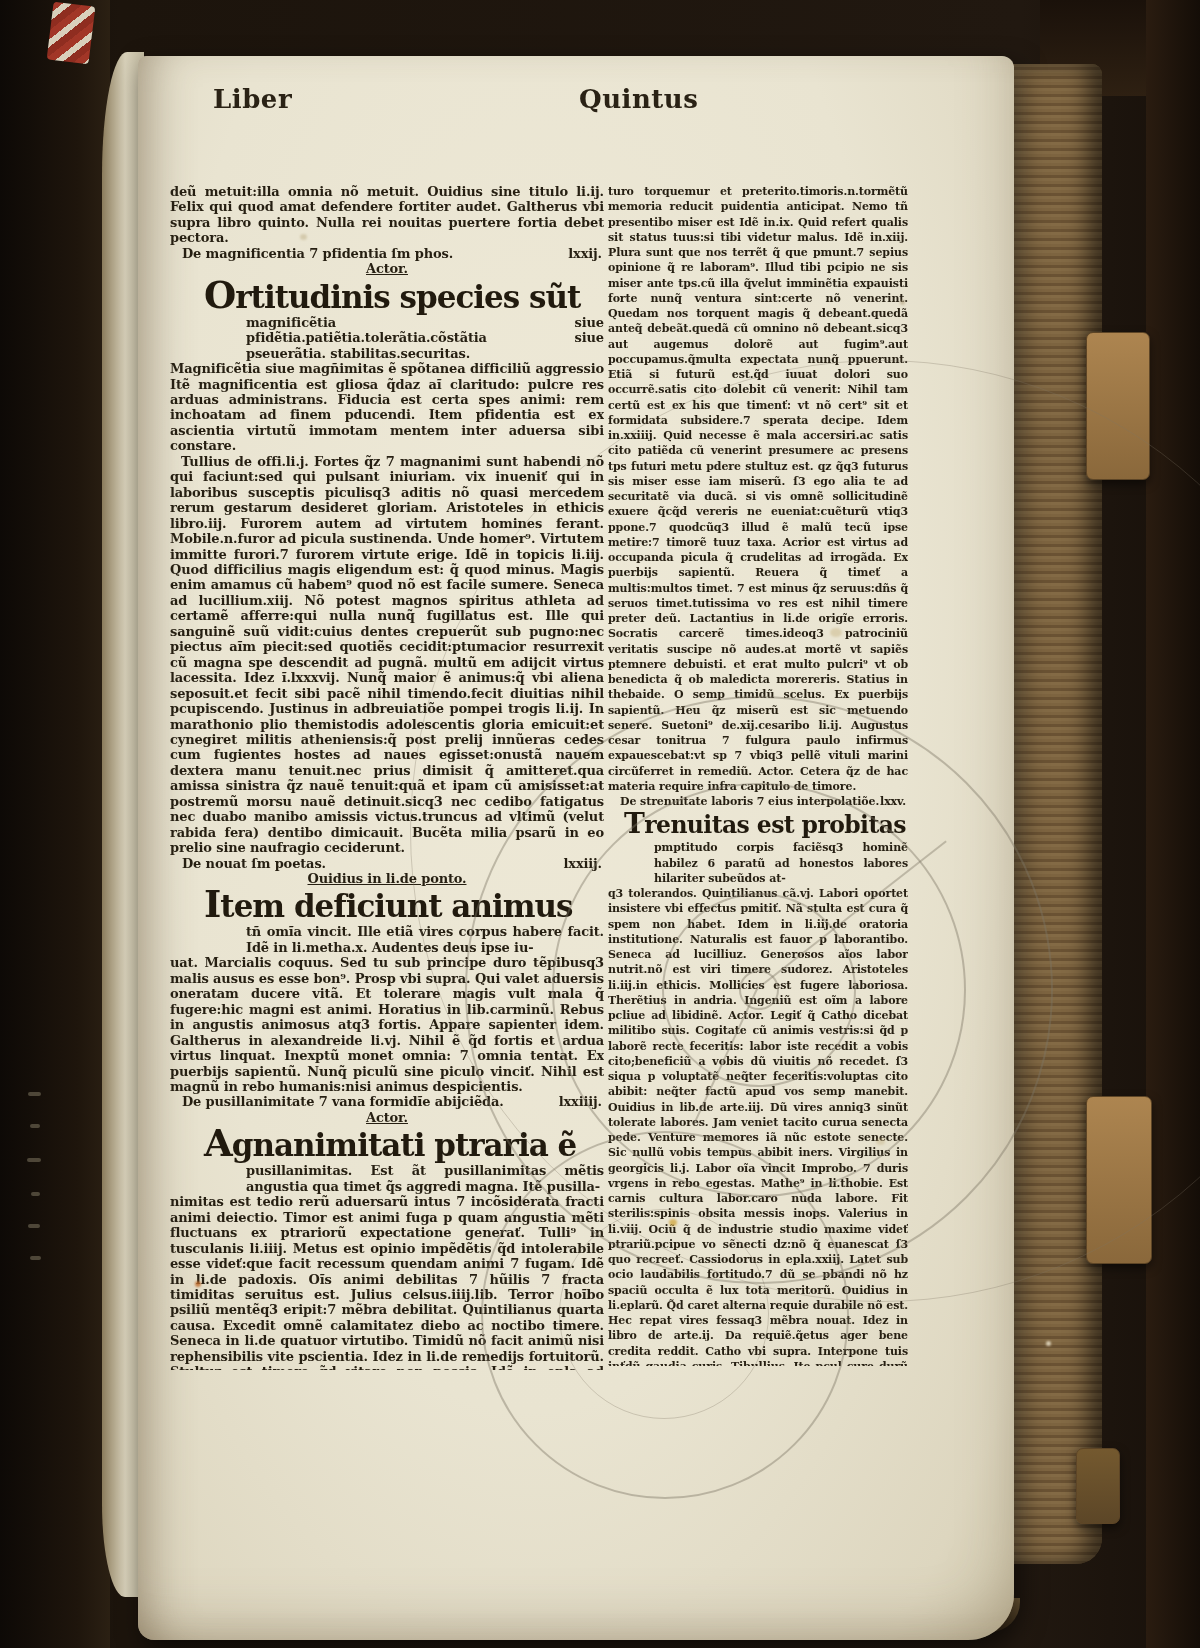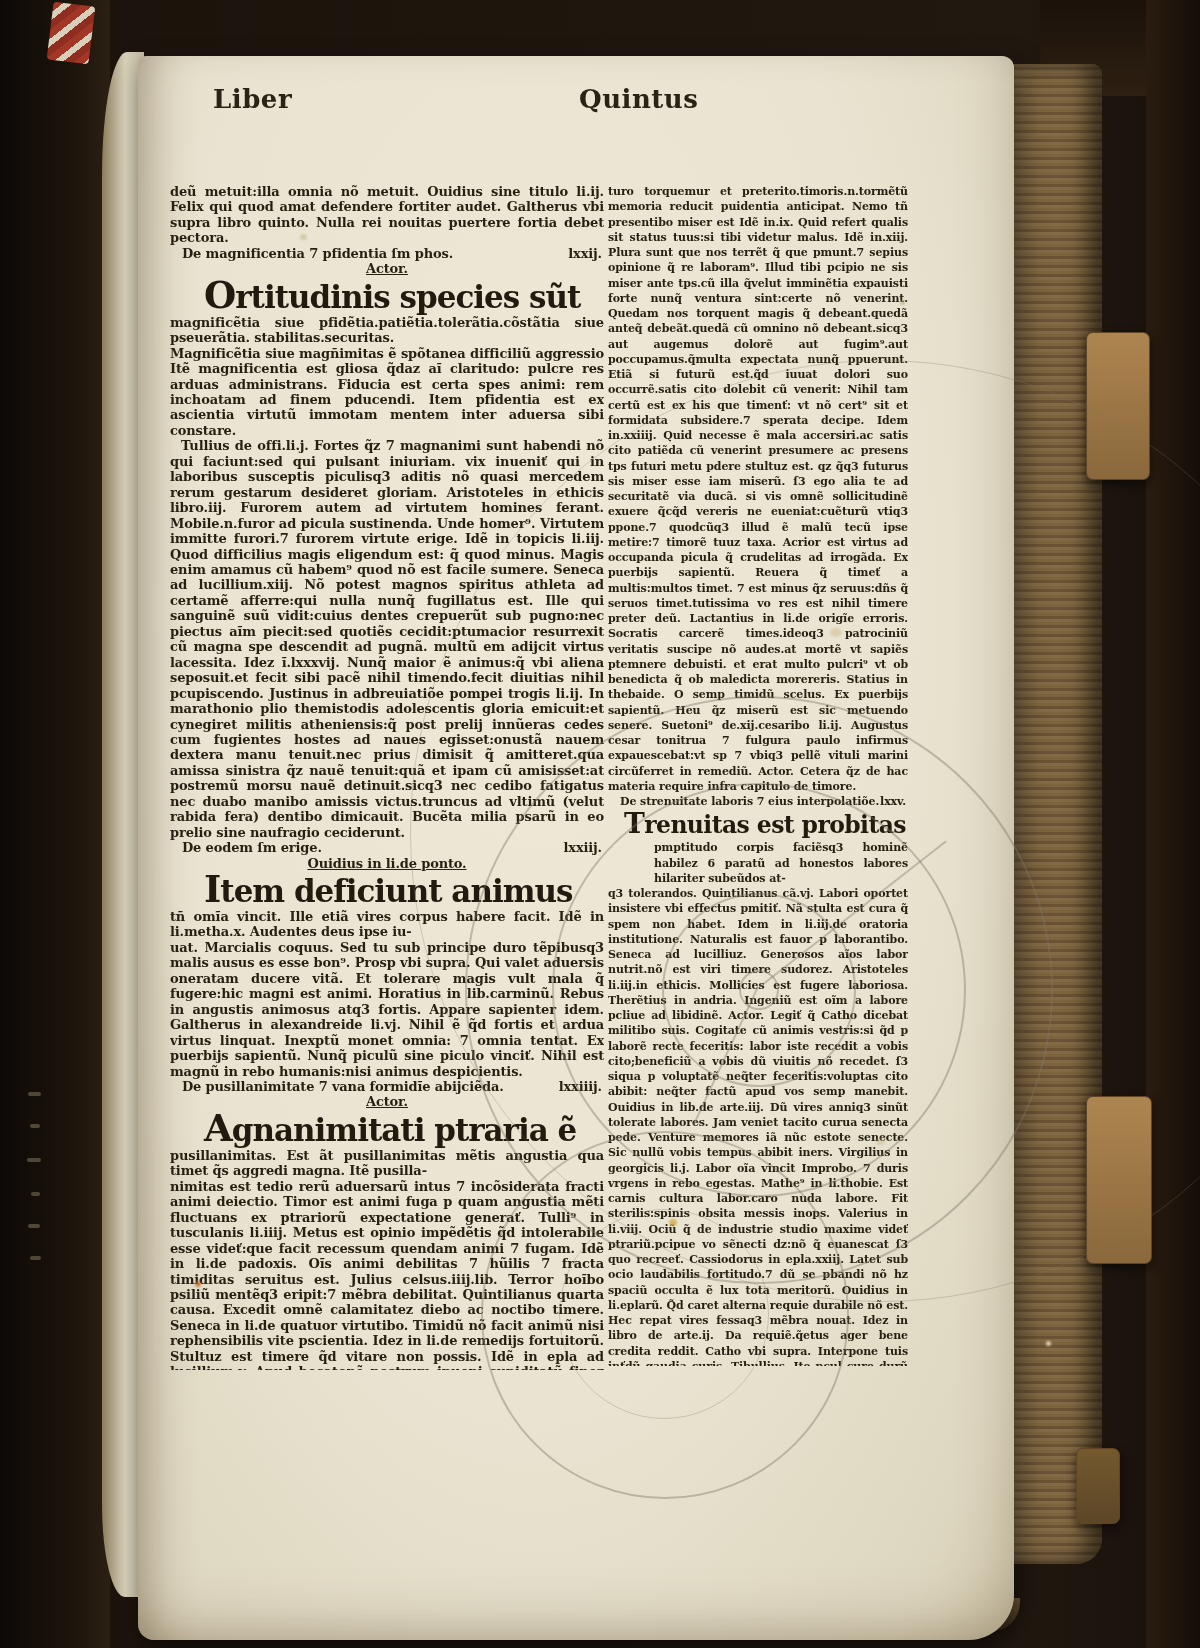--- a/index.html
+++ b/index.html
@@ -50,21 +50,21 @@
   .para.indented{text-indent:11px;}
   .chapter{display:flex;justify-content:space-between;}
   .chapter .ct{padding-left:12px;}
   .chapter .cn{padding-right:2px;white-space:nowrap;}
   .attribution{text-align:center;text-decoration:underline;}
   .shead{font-size:31px;line-height:34px;margin:1px 0 1px 34px;letter-spacing:-1px;white-space:nowrap;
          text-align:left;color:#211a0e;}
   .shead::first-letter{font-size:37px;}
   .col-right .shead{font-size:23.5px;line-height:27px;margin-left:16px;letter-spacing:-.6px;}
   .col-right .shead::first-letter{font-size:28px;}
-  .slead{}
+  .slead{margin-left:76px;}
   .col-right .slead{margin-left:46px;}
   
   .wm{position:absolute;pointer-events:none;}
   .ring{position:absolute;border:2px solid rgba(125,117,99,.42);border-radius:50%;}
   .ring.thin{border-width:1px;border-color:rgba(125,117,99,.30);}
   .needle{position:absolute;height:2px;background:rgba(125,117,99,.40);transform-origin:0 50%;}
   
   .spot{position:absolute;border-radius:50%;filter:blur(1px);}
 </style>
 </head>
@@ -103,21 +103,21 @@
         <span class="cn">lxxij.</span>
       </div>
       <div class="blk attribution">Actor.</div>
       <div class="blk section">
         <div class="shead">Ortitudinis species sũt</div>
         <div class="slead">magnificẽtia siue pfidẽtia.patiẽtia.tolerãtia.cõstãtia siue pseuerãtia. stabilitas.securitas.</div>
         <div class="sbody">Magnificẽtia siue magñimitas ẽ spõtanea difficiliũ aggressio Itẽ magnificentia est gliosa q̃daz aĩ claritudo: pulcre res arduas administrans. Fiducia est certa spes animi: rem inchoatam ad finem pducendi. Item pfidentia est ex ascientia virtutũ immotam mentem inter aduersa sibi constare.</div>
       </div>
       <div class="blk para indented">Tullius de offi.li.j. Fortes q̃z 7 magnanimi sunt habendi nõ qui faciunt:sed qui pulsant iniuriam. vix inueniť qui in laboribus susceptis piculisq3 aditis nõ quasi mercedem rerum gestarum desideret gloriam.  Aristoteles in ethicis libro.iij. Furorem autem ad virtutem homines ferant. Mobile.n.furor ad picula sustinenda. Unde homer⁹. Virtutem immitte furori.7 furorem virtute erige.  Idẽ in topicis li.iij. Quod difficilius magis eligendum est: q̃ quod minus. Magis enim amamus cũ habem⁹ quod nõ est facile sumere.  Seneca ad lucillium.xiij. Nõ potest magnos spiritus athleta ad certamẽ afferre:qui nulla nunq̃ fugillatus est. Ille qui sanguinẽ suũ vidit:cuius dentes crepuerũt sub pugno:nec piectus aĩm piecit:sed quotiẽs cecidit:ptumacior resurrexit cũ magna spe descendit ad pugnã. multũ em adijcit virtus lacessita.  Idez ĩ.lxxxvij. Nunq̃ maior ẽ animus:q̃ vbi aliena seposuit.et fecit sibi pacẽ nihil timendo.fecit diuitias nihil pcupiscendo.  Justinus in adbreuiatiõe pompei trogis li.ij. In marathonio plio themistodis adolescentis gloria emicuit:et cynegiret militis atheniensis:q̃ post prelij innũeras cedes cum fugientes hostes ad naues egisset:onustã nauem dextera manu tenuit.nec prius dimisit q̃ amitteret.qua amissa sinistra q̃z nauẽ tenuit:quã et ipam cũ amisisset:at postremũ morsu nauẽ detinuit.sicq3 nec cedibo fatigatus nec duabo manibo amissis victus.truncus ad vltimũ (velut rabida fera) dentibo dimicauit. Bucẽta milia psarũ in eo prelio sine naufragio ceciderunt.</div>
       <div class="blk chapter">
-        <span class="ct">De eodem ſm erige.</span>
+        <span class="ct">De nouat ſm poetas.</span>
         <span class="cn">lxxiij.</span>
       </div>
       <div class="blk attribution">Ouidius in li.de ponto.</div>
       <div class="blk section">
         <div class="shead">Item deficiunt animus</div>
         <div class="slead">tñ omĩa vincit. Ille etiã vires corpus habere facit.  Idẽ in li.metha.x. Audentes deus ipse iu-</div>
         <div class="sbody">uat.  Marcialis coquus. Sed tu sub principe duro tẽpibusq3 malis ausus es esse bon⁹.  Prosp vbi supra. Qui valet aduersis oneratam ducere vitã. Et tolerare magis vult mala q̃ fugere:hic magni est animi.  Horatius in lib.carminũ. Rebus in angustis animosus atq3 fortis. Appare sapienter idem.  Galtherus in alexandreide li.vj. Nihil ẽ q̃d fortis et ardua virtus linquat. Inexptũ monet omnia: 7 omnia tentat.  Ex puerbijs sapientũ. Nunq̃ piculũ sine piculo vinciť. Nihil est magnũ in rebo humanis:nisi animus despicientis.</div>
       </div>
       <div class="blk chapter">
         <span class="ct">De pusillanimitate 7 vana formidĩe abijciẽda.</span>

